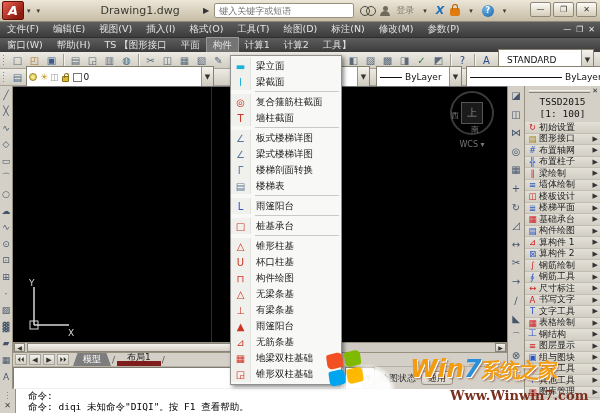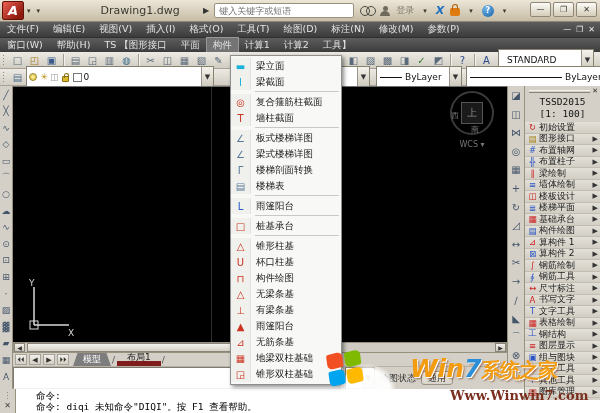--- a/index.html
+++ b/index.html
@@ -110,21 +110,21 @@
 #statusseg{position:absolute;left:343px;top:367px;width:257px;height:22px;background:#d4d0c7;
  display:flex;align-items:center;gap:5px;padding-left:2px;font-size:9px;color:#333;}
 #stat-combo{width:30px;padding-left:4px;}
 .chip{border:1px solid #9a958a;border-radius:3px;padding:0 6px;height:14px;display:flex;align-items:center;
  background:linear-gradient(#f4f2ec,#d8d3c8);}
 #cmdwin{position:absolute;left:0;top:389px;width:600px;height:24px;background:#fff;display:flex;}
 #cmdgrip{width:16px;height:24px;background:#d4d0c7;border-right:1px solid #97917f;display:flex;
  flex-direction:column;align-items:center;}
 #cmdgrip .dots{width:4px;height:8px;margin-top:2px;background-image:radial-gradient(#8d8a82 0.8px,transparent 1px);background-size:3px 3px;}
 #cmdgrip .x{font-size:8px;color:#444;margin-top:2px;}
-#cmdlines{padding:1px 0 0 20px;font-family:"DejaVu Sans Mono",monospace;font-size:9.5px;color:#000;line-height:11px;white-space:nowrap;}
+#cmdlines{padding:1px 0 0 12px;font-family:"DejaVu Sans Mono",monospace;font-size:9.5px;color:#000;line-height:11px;white-space:nowrap;}
 
 
 #ctxmenu{position:absolute;left:230px;top:55px;width:112px;background:#f8f8f6;border:1px solid #8f8f8f;
  box-shadow:2px 2px 4px rgba(0,0,0,.45);z-index:50;padding:2px 0;}
 .mitem{height:16px;display:flex;align-items:center;font-size:9.5px;color:#1a1a1a;white-space:nowrap;}
 .micon{width:20px;text-align:center;font-size:10px;flex:none;border-right:1px solid #e2e2df;
  height:16px;display:flex;align-items:center;justify-content:center;background:#f0f0ed;margin-right:5px;}
 .msep{height:1px;background:#c9c9c4;margin:1px 2px 2px 24px;}
 
 

